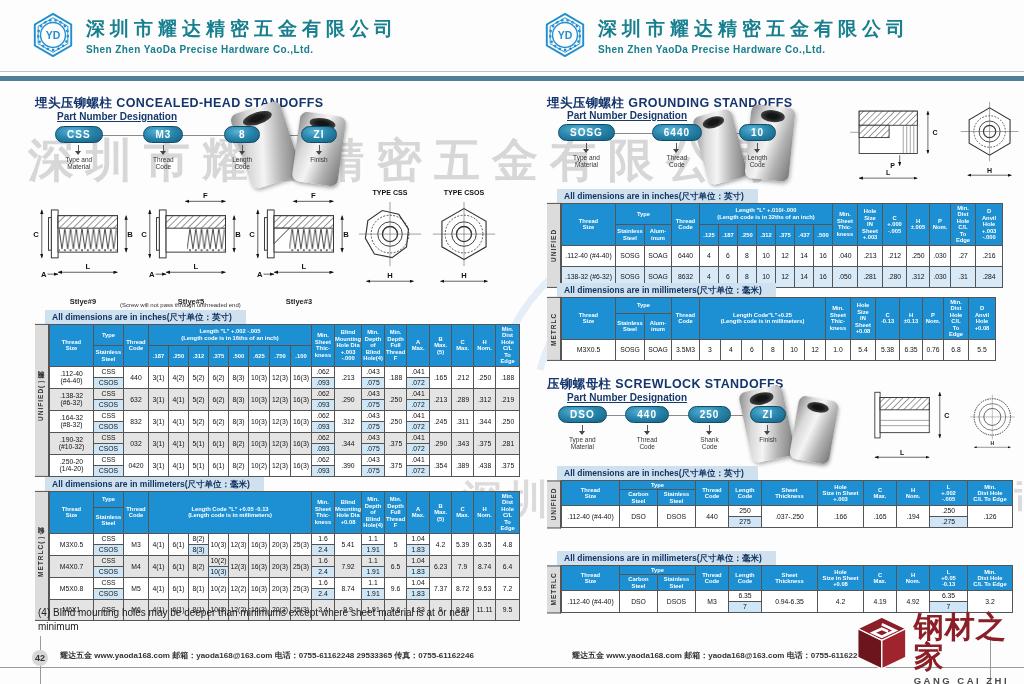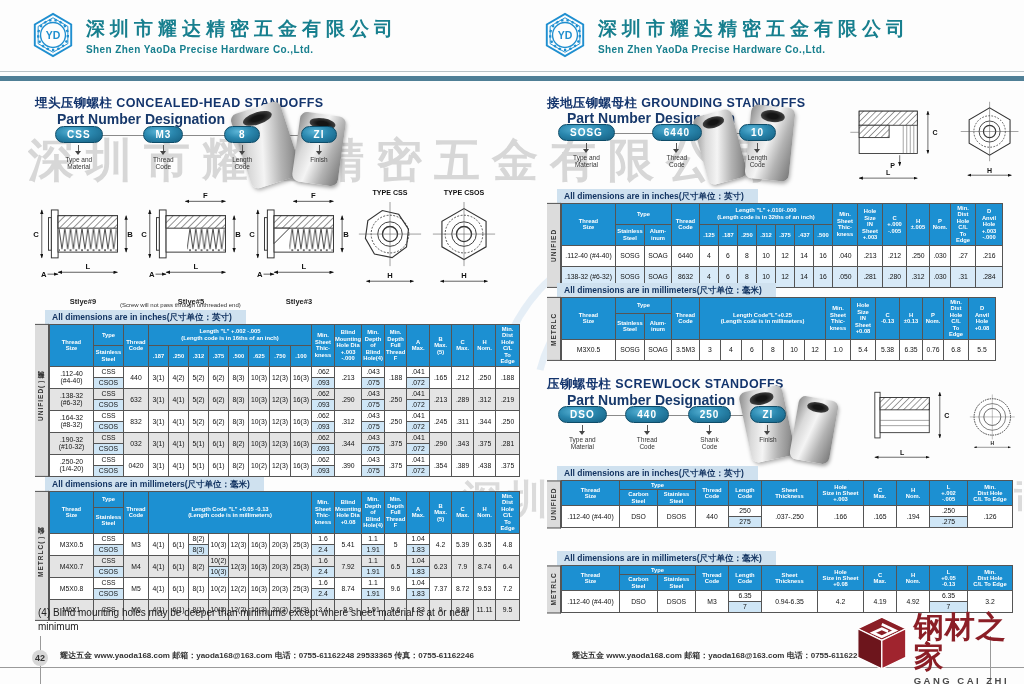--- a/index.html
+++ b/index.html
@@ -12,21 +12,21 @@
   .hname .en{font-size:10px;font-weight:bold;color:#177f8e;letter-spacing:.4px;margin-top:2px;}
   .rule{position:absolute;top:71px;left:0;width:1024px;height:1px;background:#b9c2c6;}
   .bar{position:absolute;top:76px;left:0;width:1024px;height:5px;background:#4f7f96;}
   
   .wm{position:absolute;font-weight:bold;color:#8f8f8f;white-space:nowrap;overflow:hidden;pointer-events:none;}
   .wm1{left:28px;top:130px;width:992px;font-size:46px;letter-spacing:12px;opacity:.34;}
   .wm2{left:462px;top:472px;width:560px;font-size:40px;letter-spacing:6px;opacity:.30;}
   .swirl{position:absolute;opacity:.5;pointer-events:none;}
   
   .sec-title{position:absolute;font-size:12.5px;font-weight:bold;color:#14356d;letter-spacing:.4px;white-space:nowrap;}
-  .pnd-title{position:absolute;font-size:14px;font-weight:bold;color:#17396b;}
+  .pnd-title{position:absolute;font-size:10px;font-weight:bold;color:#17396b;text-decoration:underline;}
   
   .pnd{position:absolute;display:flex;justify-content:space-between;}
   .pnd::before{content:"";position:absolute;left:18px;right:28px;top:9px;height:1px;background:#8a8a8a;}
   .pnd-item{display:flex;flex-direction:column;align-items:center;position:relative;z-index:1;}
   .oval{background:radial-gradient(ellipse at 38% 30%,#5cb6d8 0%,#2a87ae 45%,#145e80 100%);
         border:1px solid #0e4c68;color:#fff;font-size:10px;font-weight:bold;letter-spacing:1px;
         padding:2px 11px;border-radius:14px;min-width:12px;text-align:center;}
   .darr{width:1px;height:6px;background:#555;position:relative;margin-top:2px;}
   .darr::after{content:"";position:absolute;top:6px;left:-3px;border:3px solid transparent;border-top:4px solid #444;}
   .plabel{font-size:6.5px;color:#333;text-align:center;line-height:1.15;margin-top:5px;white-space:pre-line;}
@@ -633,21 +633,21 @@
             </tr>
           </tbody>
         </table>
       </div>
   </div>
 
   <div class="notes" style="left:38px;top:606px;width:474px">
     <div>(4) Blind mounting holes may be deeper than minimums except where sheet material is at or near  minimum</div>
   </div>
 
-  <div class="sec-title" style="left:547px;top:95px">接地压铆螺母柱 GROUNDING STANDOFFS</div>
+  <div class="sec-title" style="left:547px;top:95px">埋头压铆螺柱 GROUNDING STANDOFFS</div>
   <div class="pnd-title" style="left:567px;top:110px">Part Number Designation</div>
   <div class="pnd" style="left:558px;top:124px;width:218px">
       <div class="pnd-item">
         <div class="oval">SOSG</div>
         <div class="darr"></div>
         <div class="plabel">Type and
 Material</div>
       </div>
       <div class="pnd-item">
         <div class="oval">6440</div>

